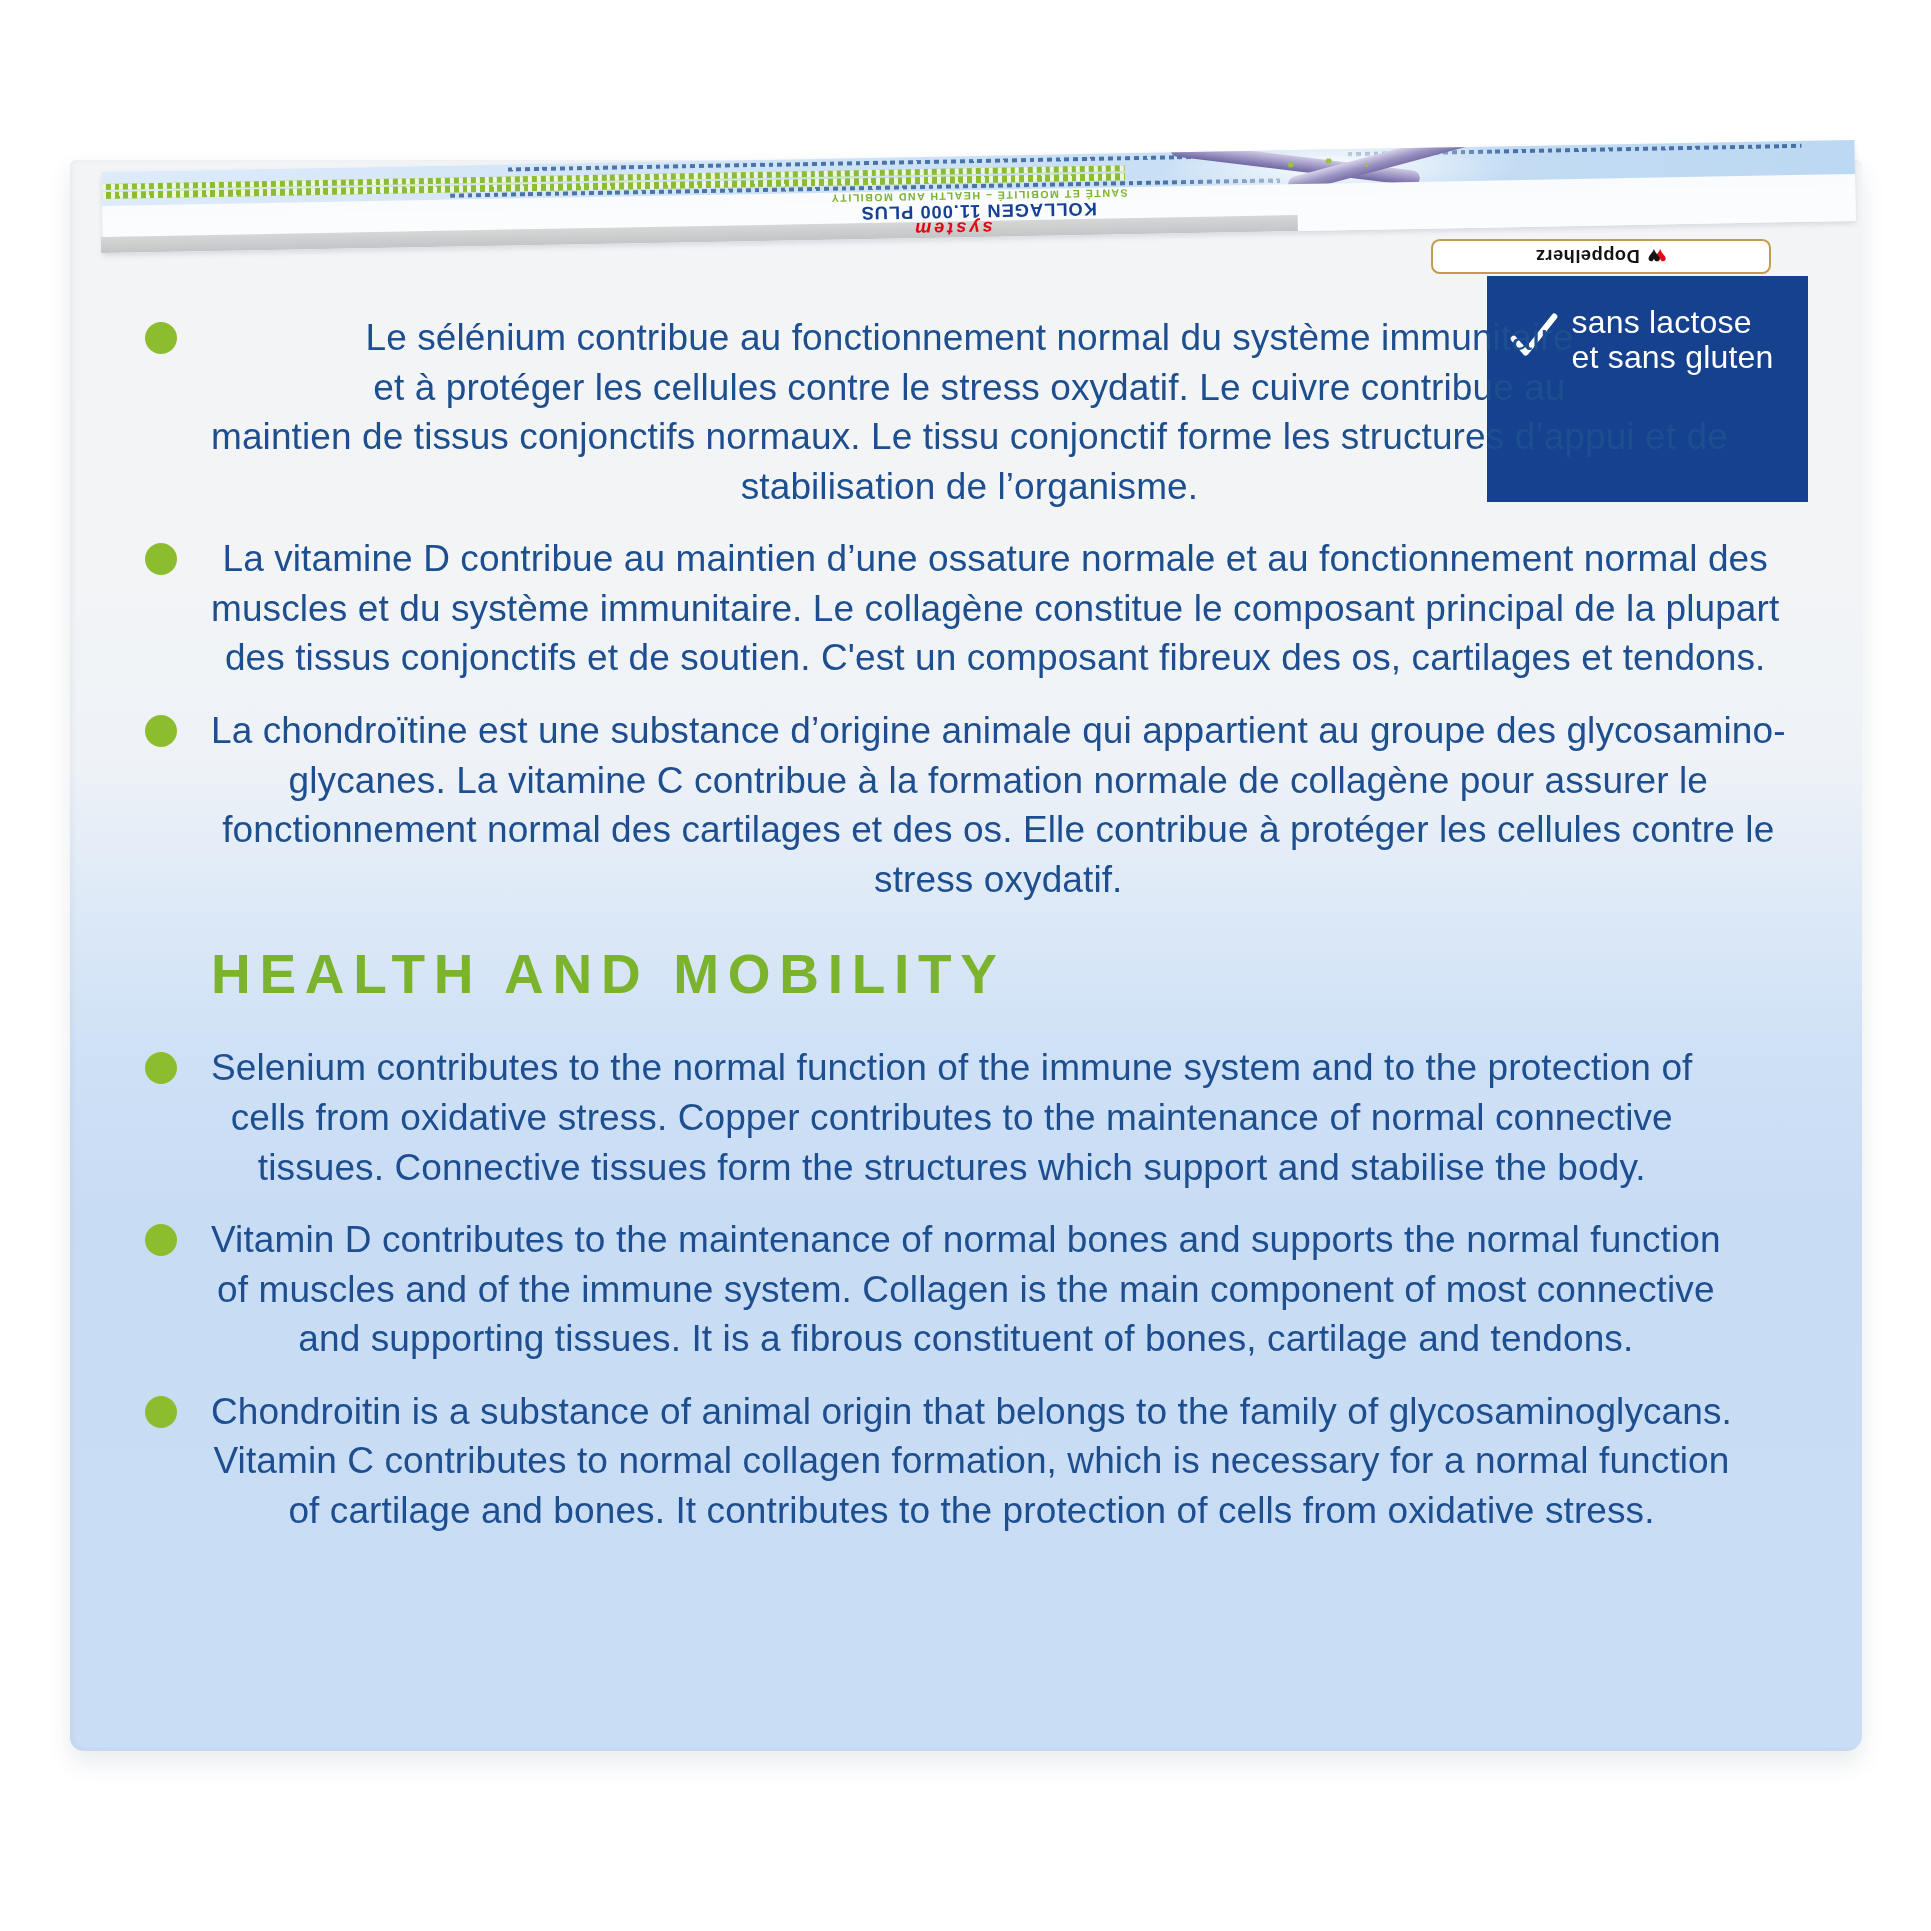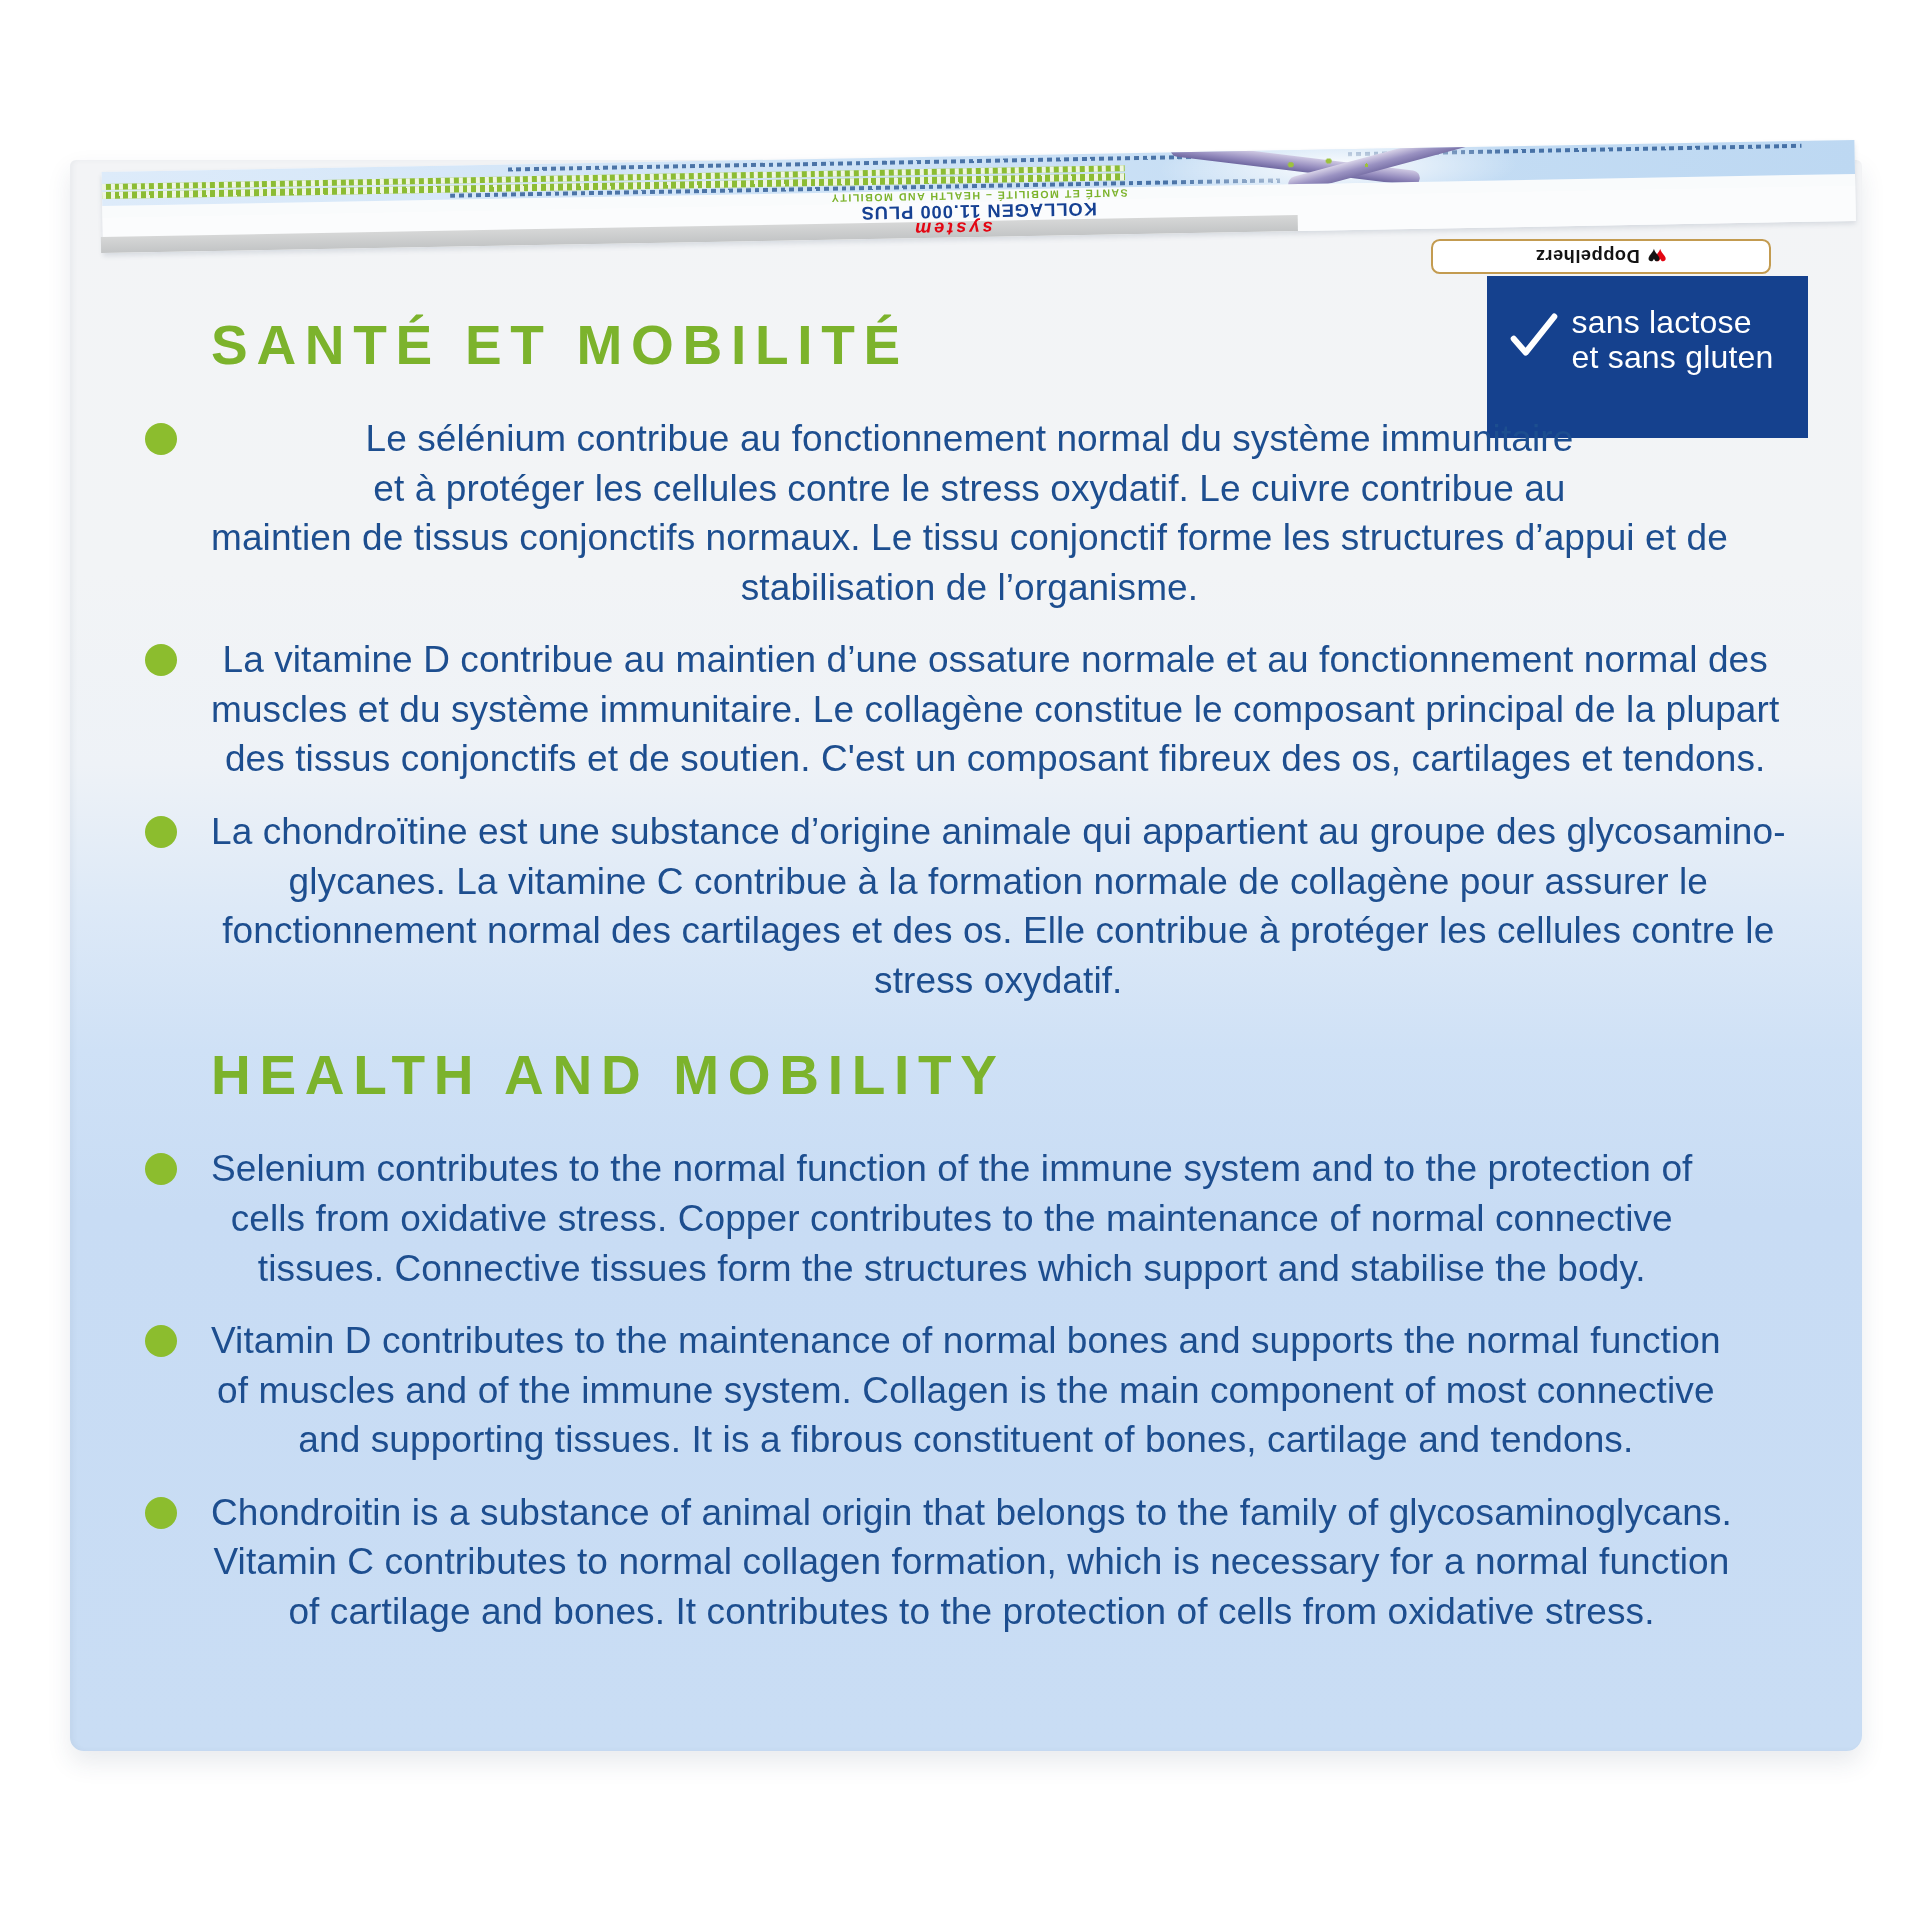--- a/index.html
+++ b/index.html
@@ -52,21 +52,21 @@
   
   .logo{position:absolute;left:1361px;top:79px;width:340px;height:35px;background:#fff;
       border:2.9px solid #c39b50;border-radius:8.7px;box-sizing:border-box;}
   .logo-inner{height:100%;transform:rotate(180deg);display:flex;align-items:center;
       justify-content:center;gap:7.7px;}
   .heart{font-size:22px;line-height:1;}
   .heart-red{color:#e30613;}
   .heart-black{color:#141414;margin-left:-14.5px;}
   .logo-text{font-weight:800;font-size:18.3px;color:#141414;letter-spacing:0.5px;}
   
-  .badge{position:absolute;right:54px;top:116px;width:321px;height:162px;background:#15418e;
+  .badge{position:absolute;right:54px;top:116px;width:321px;height:226px;background:#15418e;
       box-sizing:border-box;padding:29px 17px 0 23px;}
   .badge-row{display:flex;gap:13.5px;align-items:flex-start;margin-bottom:13.5px;}
   .check{width:48px;height:48px;flex:none;margin-top:5.8px;}
   .badge-text{font-size:32px;line-height:1.08;color:#ffffff;font-weight:500;
       white-space:pre-line;letter-spacing:0.2px;}
   
   .content{position:absolute;left:75px;top:153px;width:1728px;}
   .sec-heading{margin:0 0 37px 66px;font-size:55px;font-weight:800;letter-spacing:8.7px;
       color:#7cb32c;white-space:nowrap;}
   .sec-heading.en{margin-top:38px;}
@@ -120,21 +120,20 @@
         <svg class="check" viewBox="0 0 52 52">
           <polyline points="4,30 17,45 48,6" fill="none" stroke="#ffffff" stroke-width="6.5" stroke-linecap="round" stroke-linejoin="round"></polyline>
         </svg>
         <div class="badge-text">sans lactose
 et sans gluten</div>
       </div>
     </div>
 
     <div class="content">
 
-      <h1 class="sec-heading">SANTÉ ET MOBILITÉ</h1>
 
       <div class="bullet">
         <span class="dot"></span>
         <div class="btext">Le sélénium contribue au fonctionnement normal du système immunitaire
 et à protéger les cellules contre le stress oxydatif. Le cuivre contribue au
 maintien de tissus conjonctifs normaux. Le tissu conjonctif forme les structures d’appui et de
 stabilisation de l’organisme.</div>
       </div>
       <div class="bullet">
         <span class="dot"></span>

